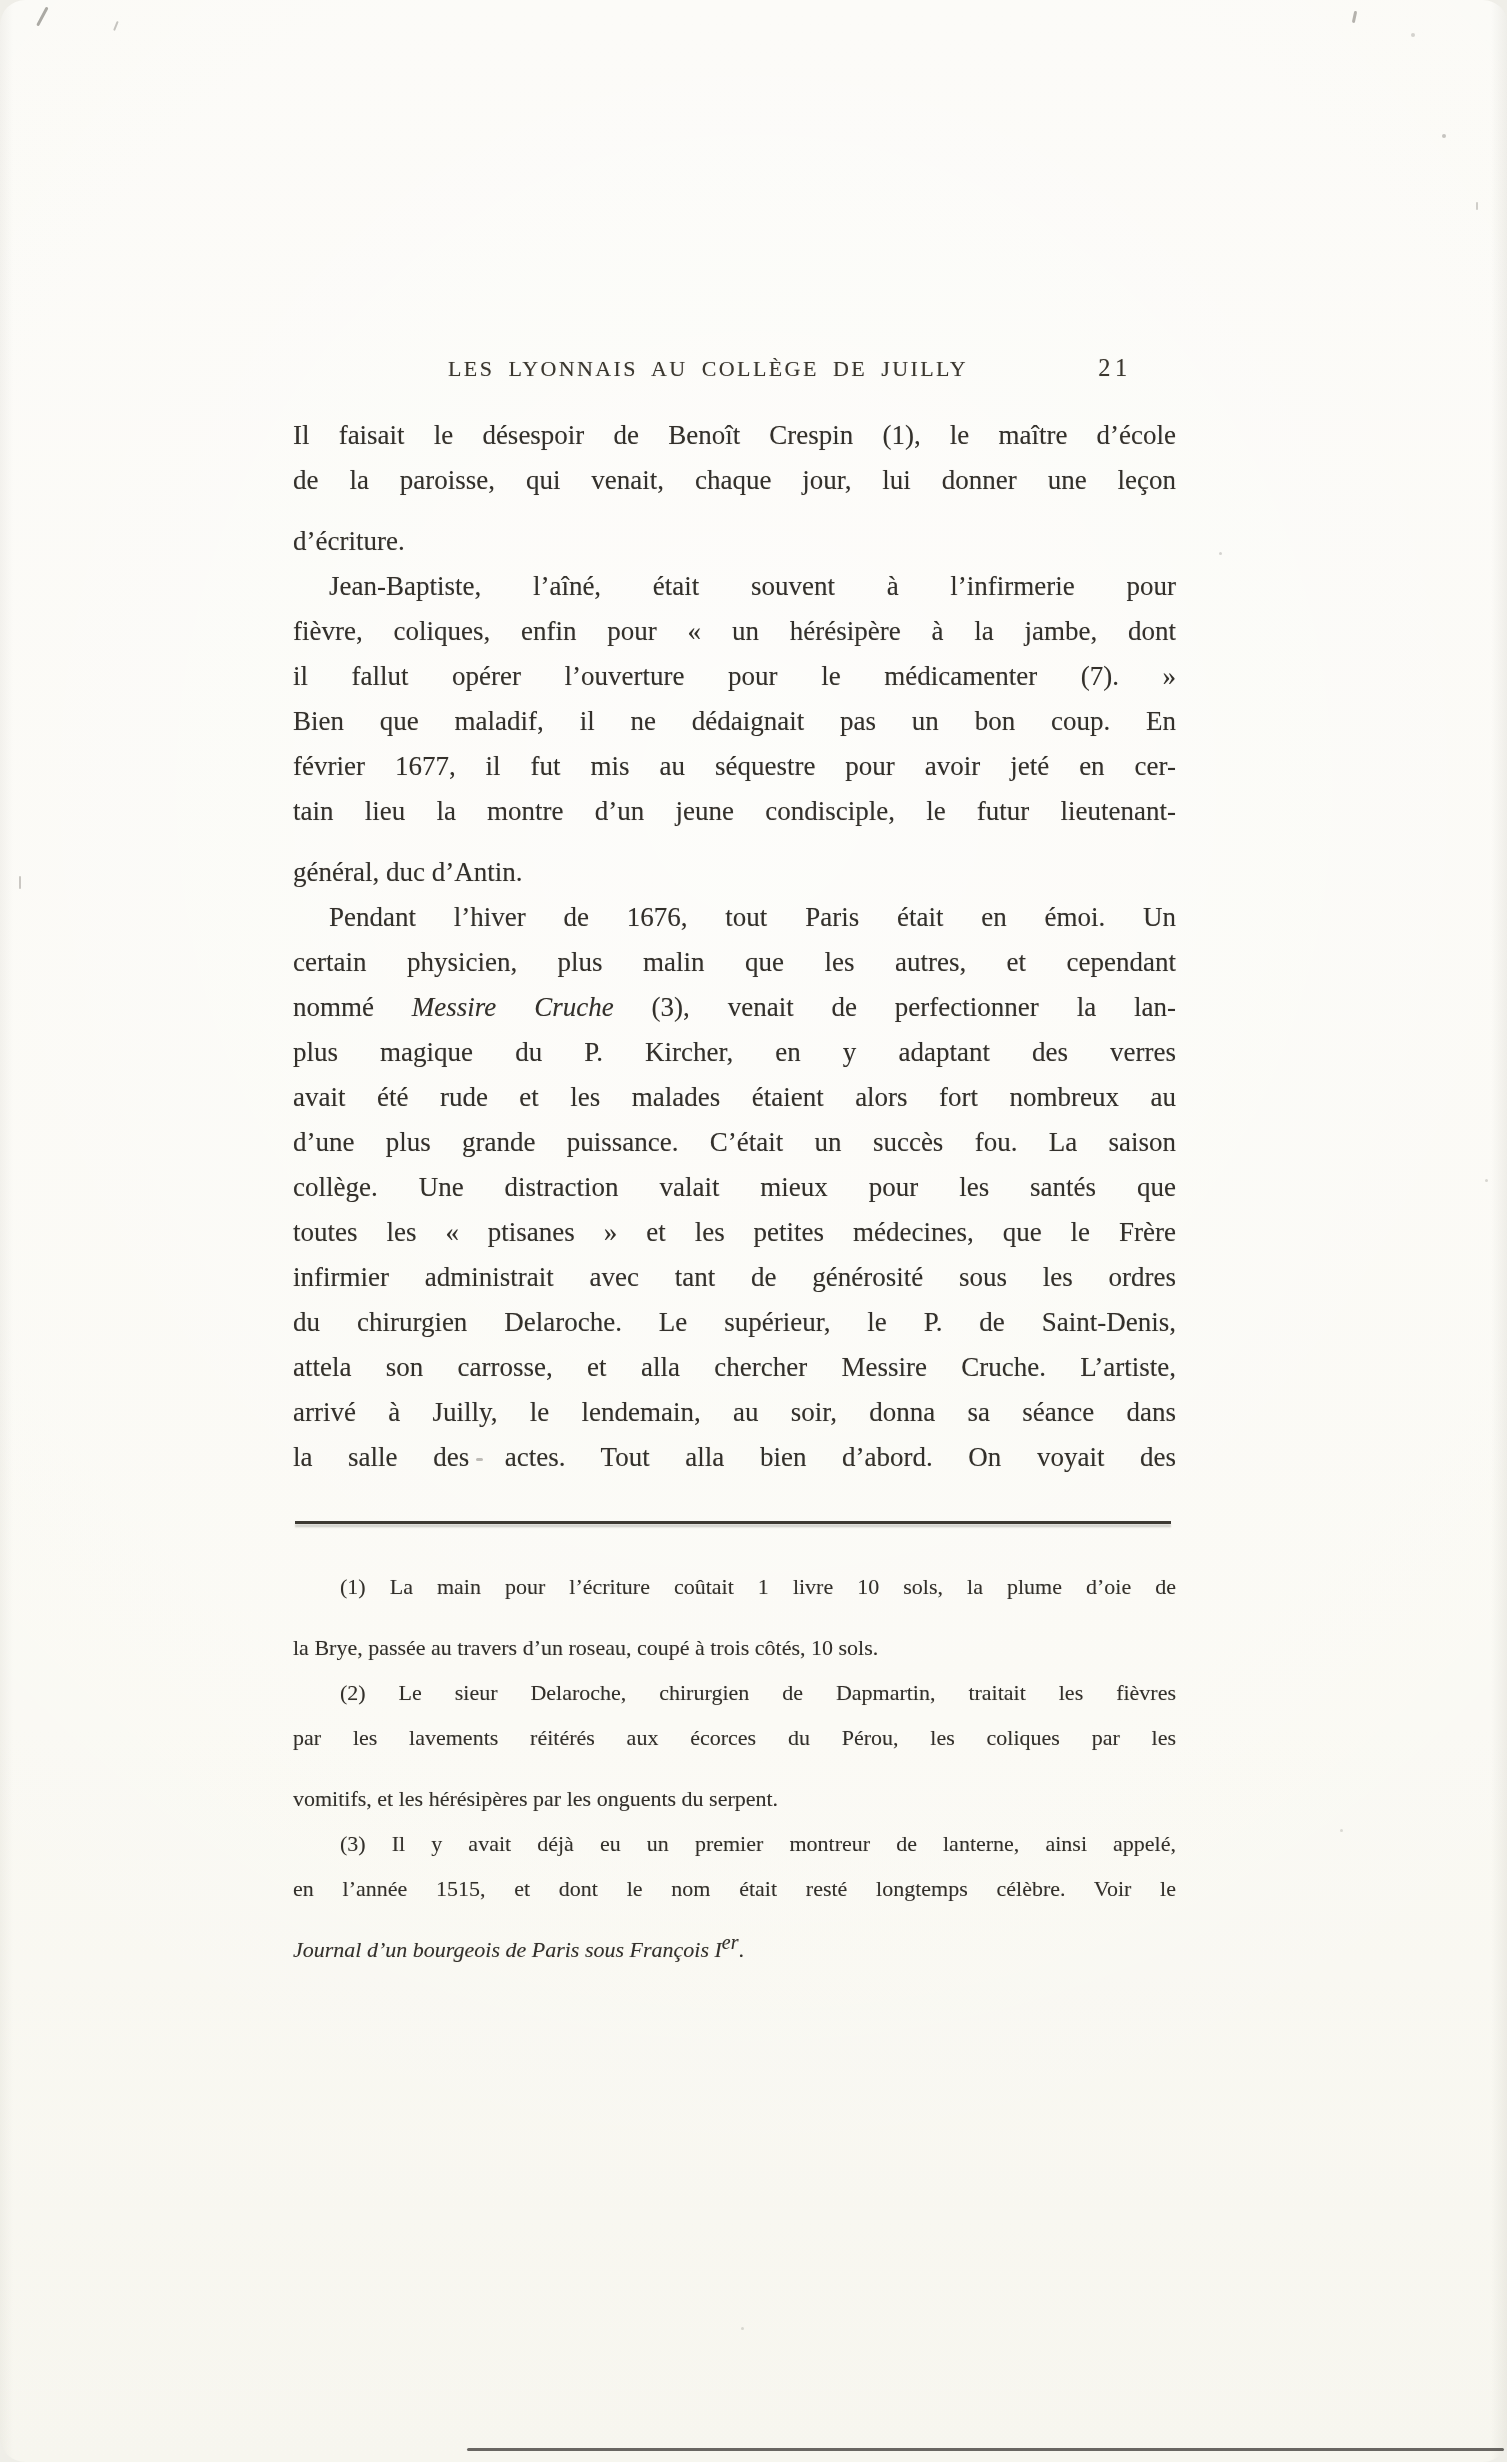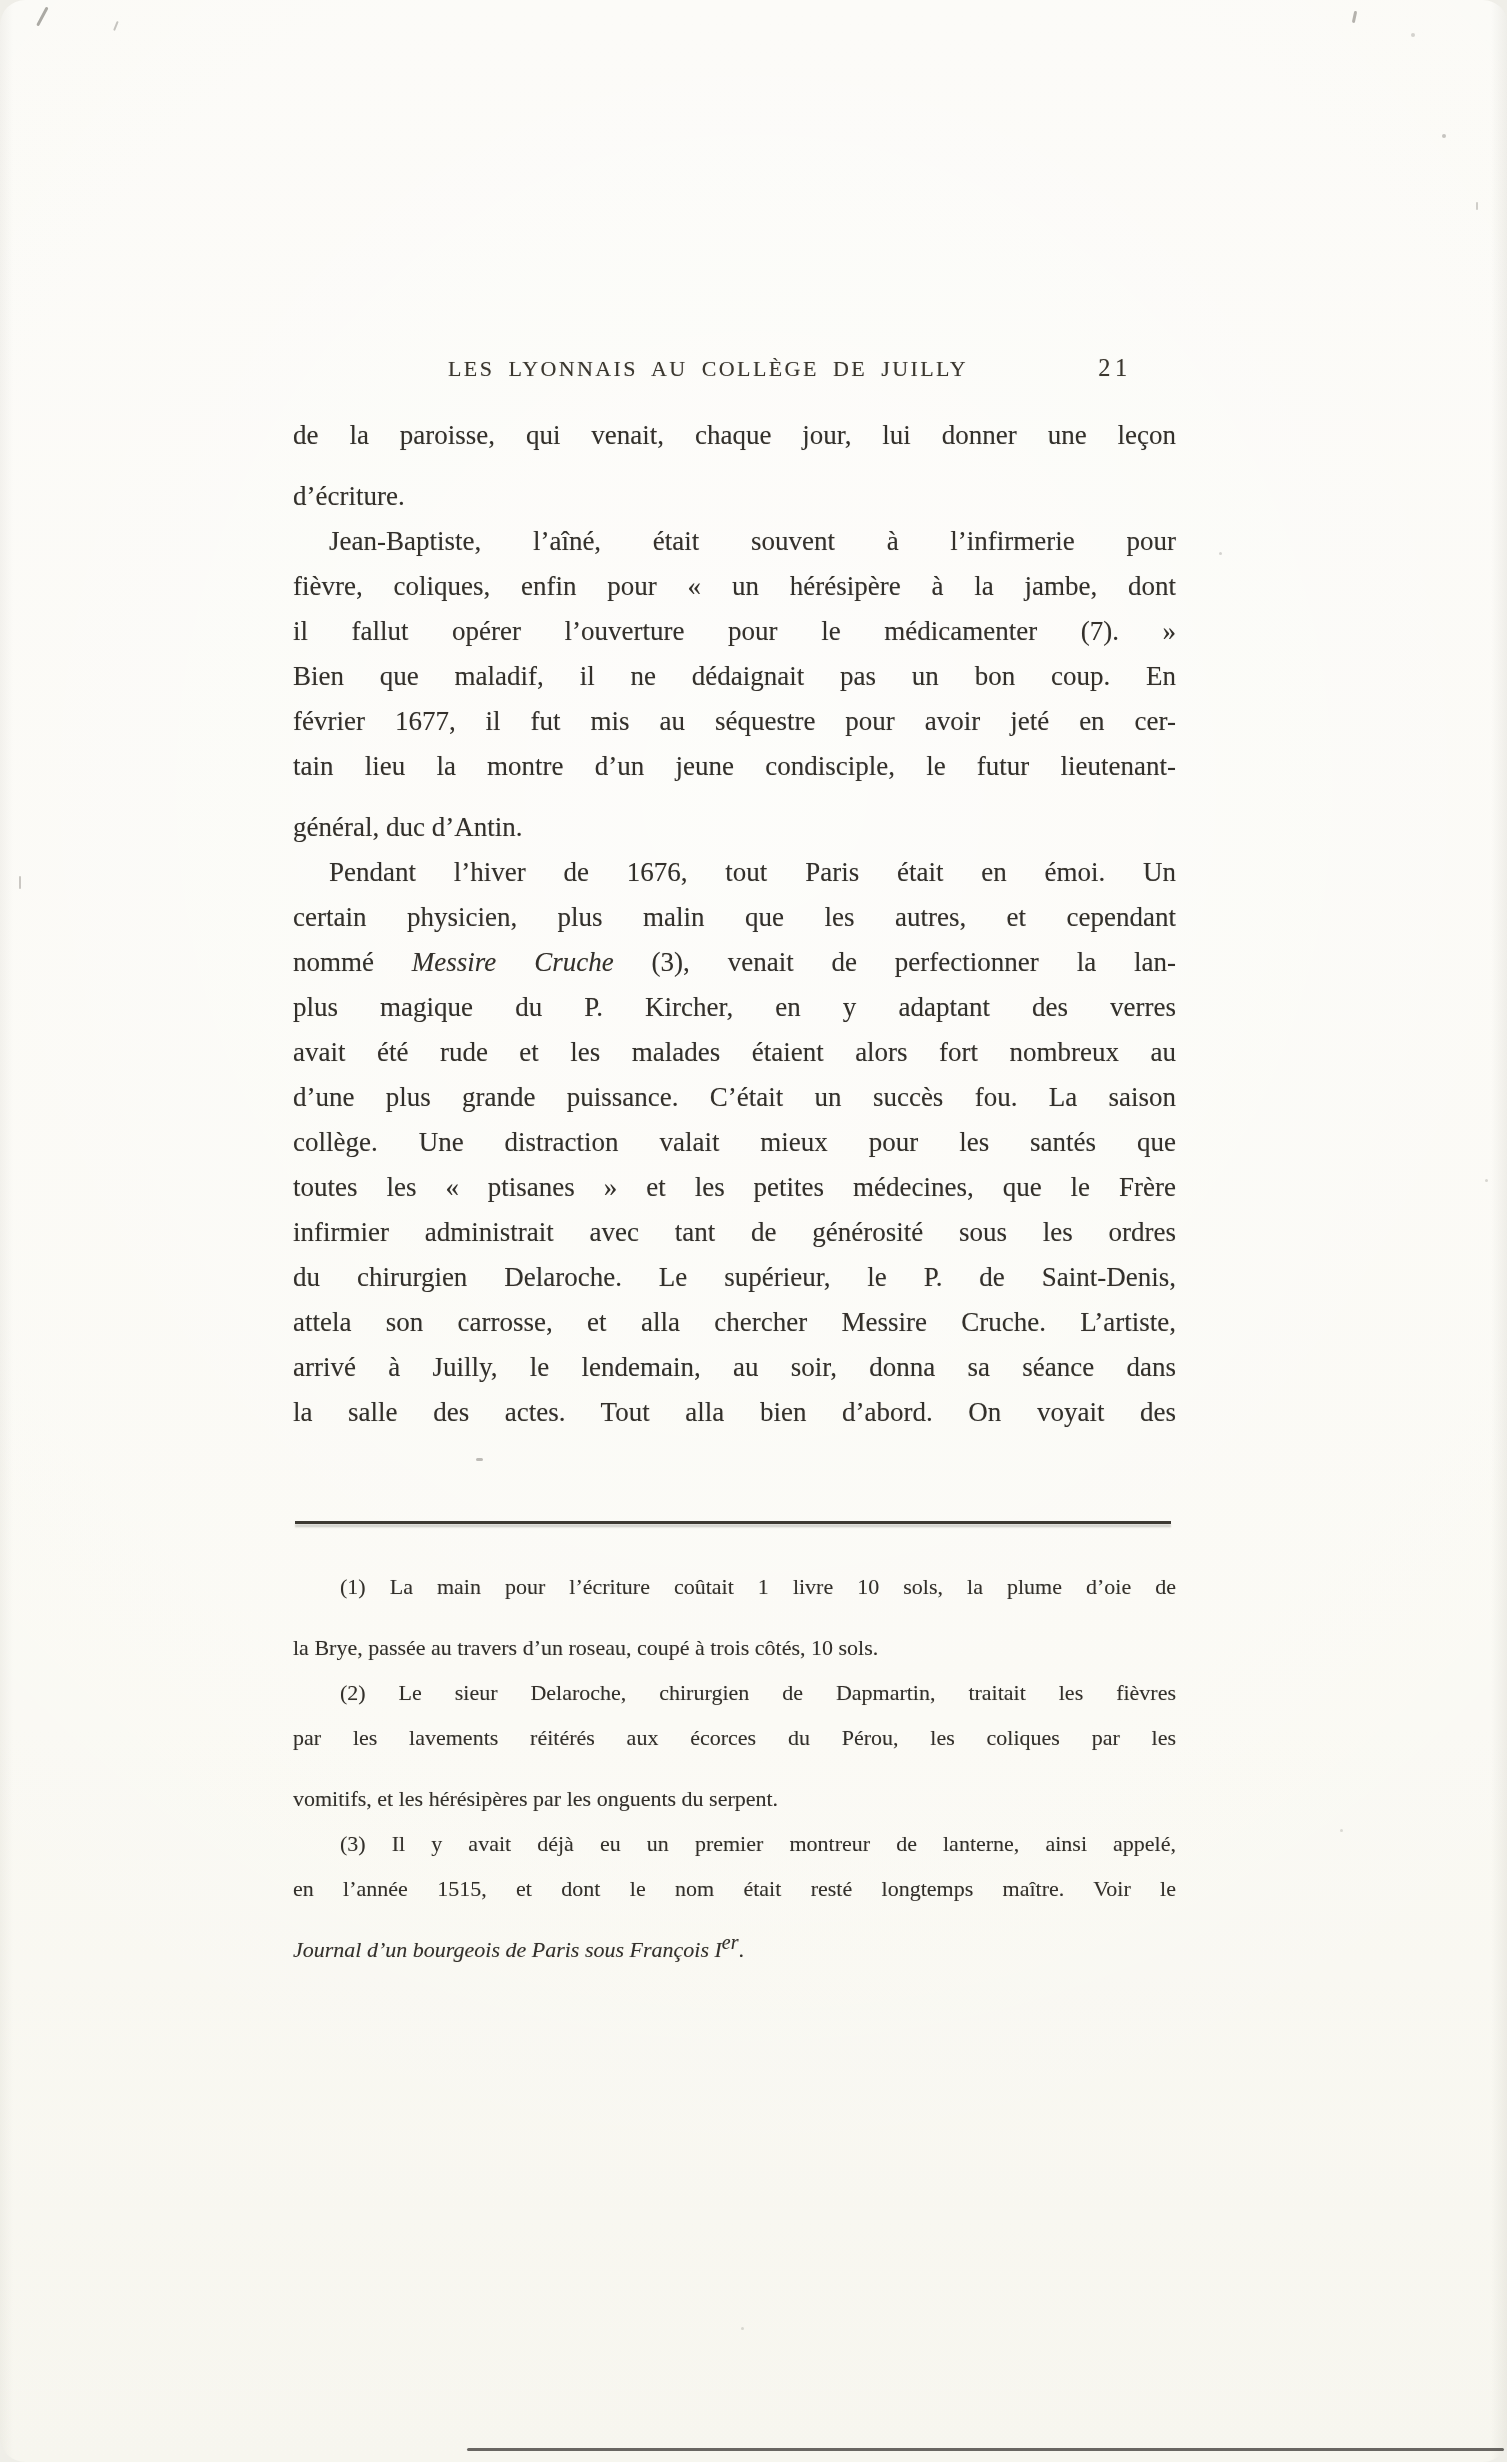--- a/index.html
+++ b/index.html
@@ -122,20 +122,21 @@
 
   <div class="text-column">
 
     <div class="running-header">
       <span class="header-title">LES LYONNAIS AU COLLÈGE DE JUILLY</span>
       <span class="page-number">21</span>
     </div>
 
     <div class="body-text">
 
+      <div class="line">Il faisait le désespoir de Benoît Crespin (1), le maître d’école</div>
       <div class="line">de la paroisse, qui venait, chaque jour, lui donner une leçon</div>
       <div class="line last">d’écriture.</div>
 
       <div class="line indent">Jean-Baptiste, l’aîné, était souvent à l’infirmerie pour</div>
       <div class="line">fièvre, coliques, enfin pour « un hérésipère à la jambe, dont</div>
       <div class="line">il fallut opérer l’ouverture pour le médicamenter (7). »</div>
       <div class="line">Bien que maladif, il ne dédaignait pas un bon coup. En</div>
       <div class="line">février 1677, il fut mis au séquestre pour avoir jeté en cer-</div>
       <div class="line">tain lieu la montre d’un jeune condisciple, le futur lieutenant-</div>
       <div class="line last">général, duc d’Antin.</div>
@@ -160,21 +161,21 @@
     <div class="footnotes">
 
       <div class="line indent">(1) La main pour l’écriture coûtait 1 livre 10 sols, la plume d’oie de</div>
       <div class="line last">la Brye, passée au travers d’un roseau, coupé à trois côtés, 10 sols.</div>
 
       <div class="line indent">(2) Le sieur Delaroche, chirurgien de Dapmartin, traitait les fièvres</div>
       <div class="line">par les lavements réitérés aux écorces du Pérou, les coliques par les</div>
       <div class="line last">vomitifs, et les hérésipères par les onguents du serpent.</div>
 
       <div class="line indent">(3) Il y avait déjà eu un premier montreur de lanterne, ainsi appelé,</div>
-      <div class="line">en l’année 1515, et dont le nom était resté longtemps maître. Voir le</div>
+      <div class="line">en l’année 1515, et dont le nom était resté longtemps célèbre. Voir le</div>
       <div class="line last"><span class="it">Journal d’un bourgeois de Paris sous François I</span><sup class="it">er</sup><span>.</span></div>
     </div>
 
   </div>
 
   <div class="artifacts">
     <div class="speck" style="left:41px;top:6.3px;width:3.2px;height:20.5px;transform:rotate(28deg);opacity:.45;border-radius:1.6px;"></div>
     <div class="speck" style="left:115px;top:20.5px;width:2.4px;height:9.5px;transform:rotate(22deg);opacity:.30;border-radius:1.6px;"></div>
     <div class="speck" style="left:1353px;top:11px;width:3.2px;height:12px;transform:rotate(12deg);opacity:.40;border-radius:1.6px;"></div>
     <div class="speck" style="left:1411px;top:33px;width:4px;height:4px;opacity:.22;"></div>

